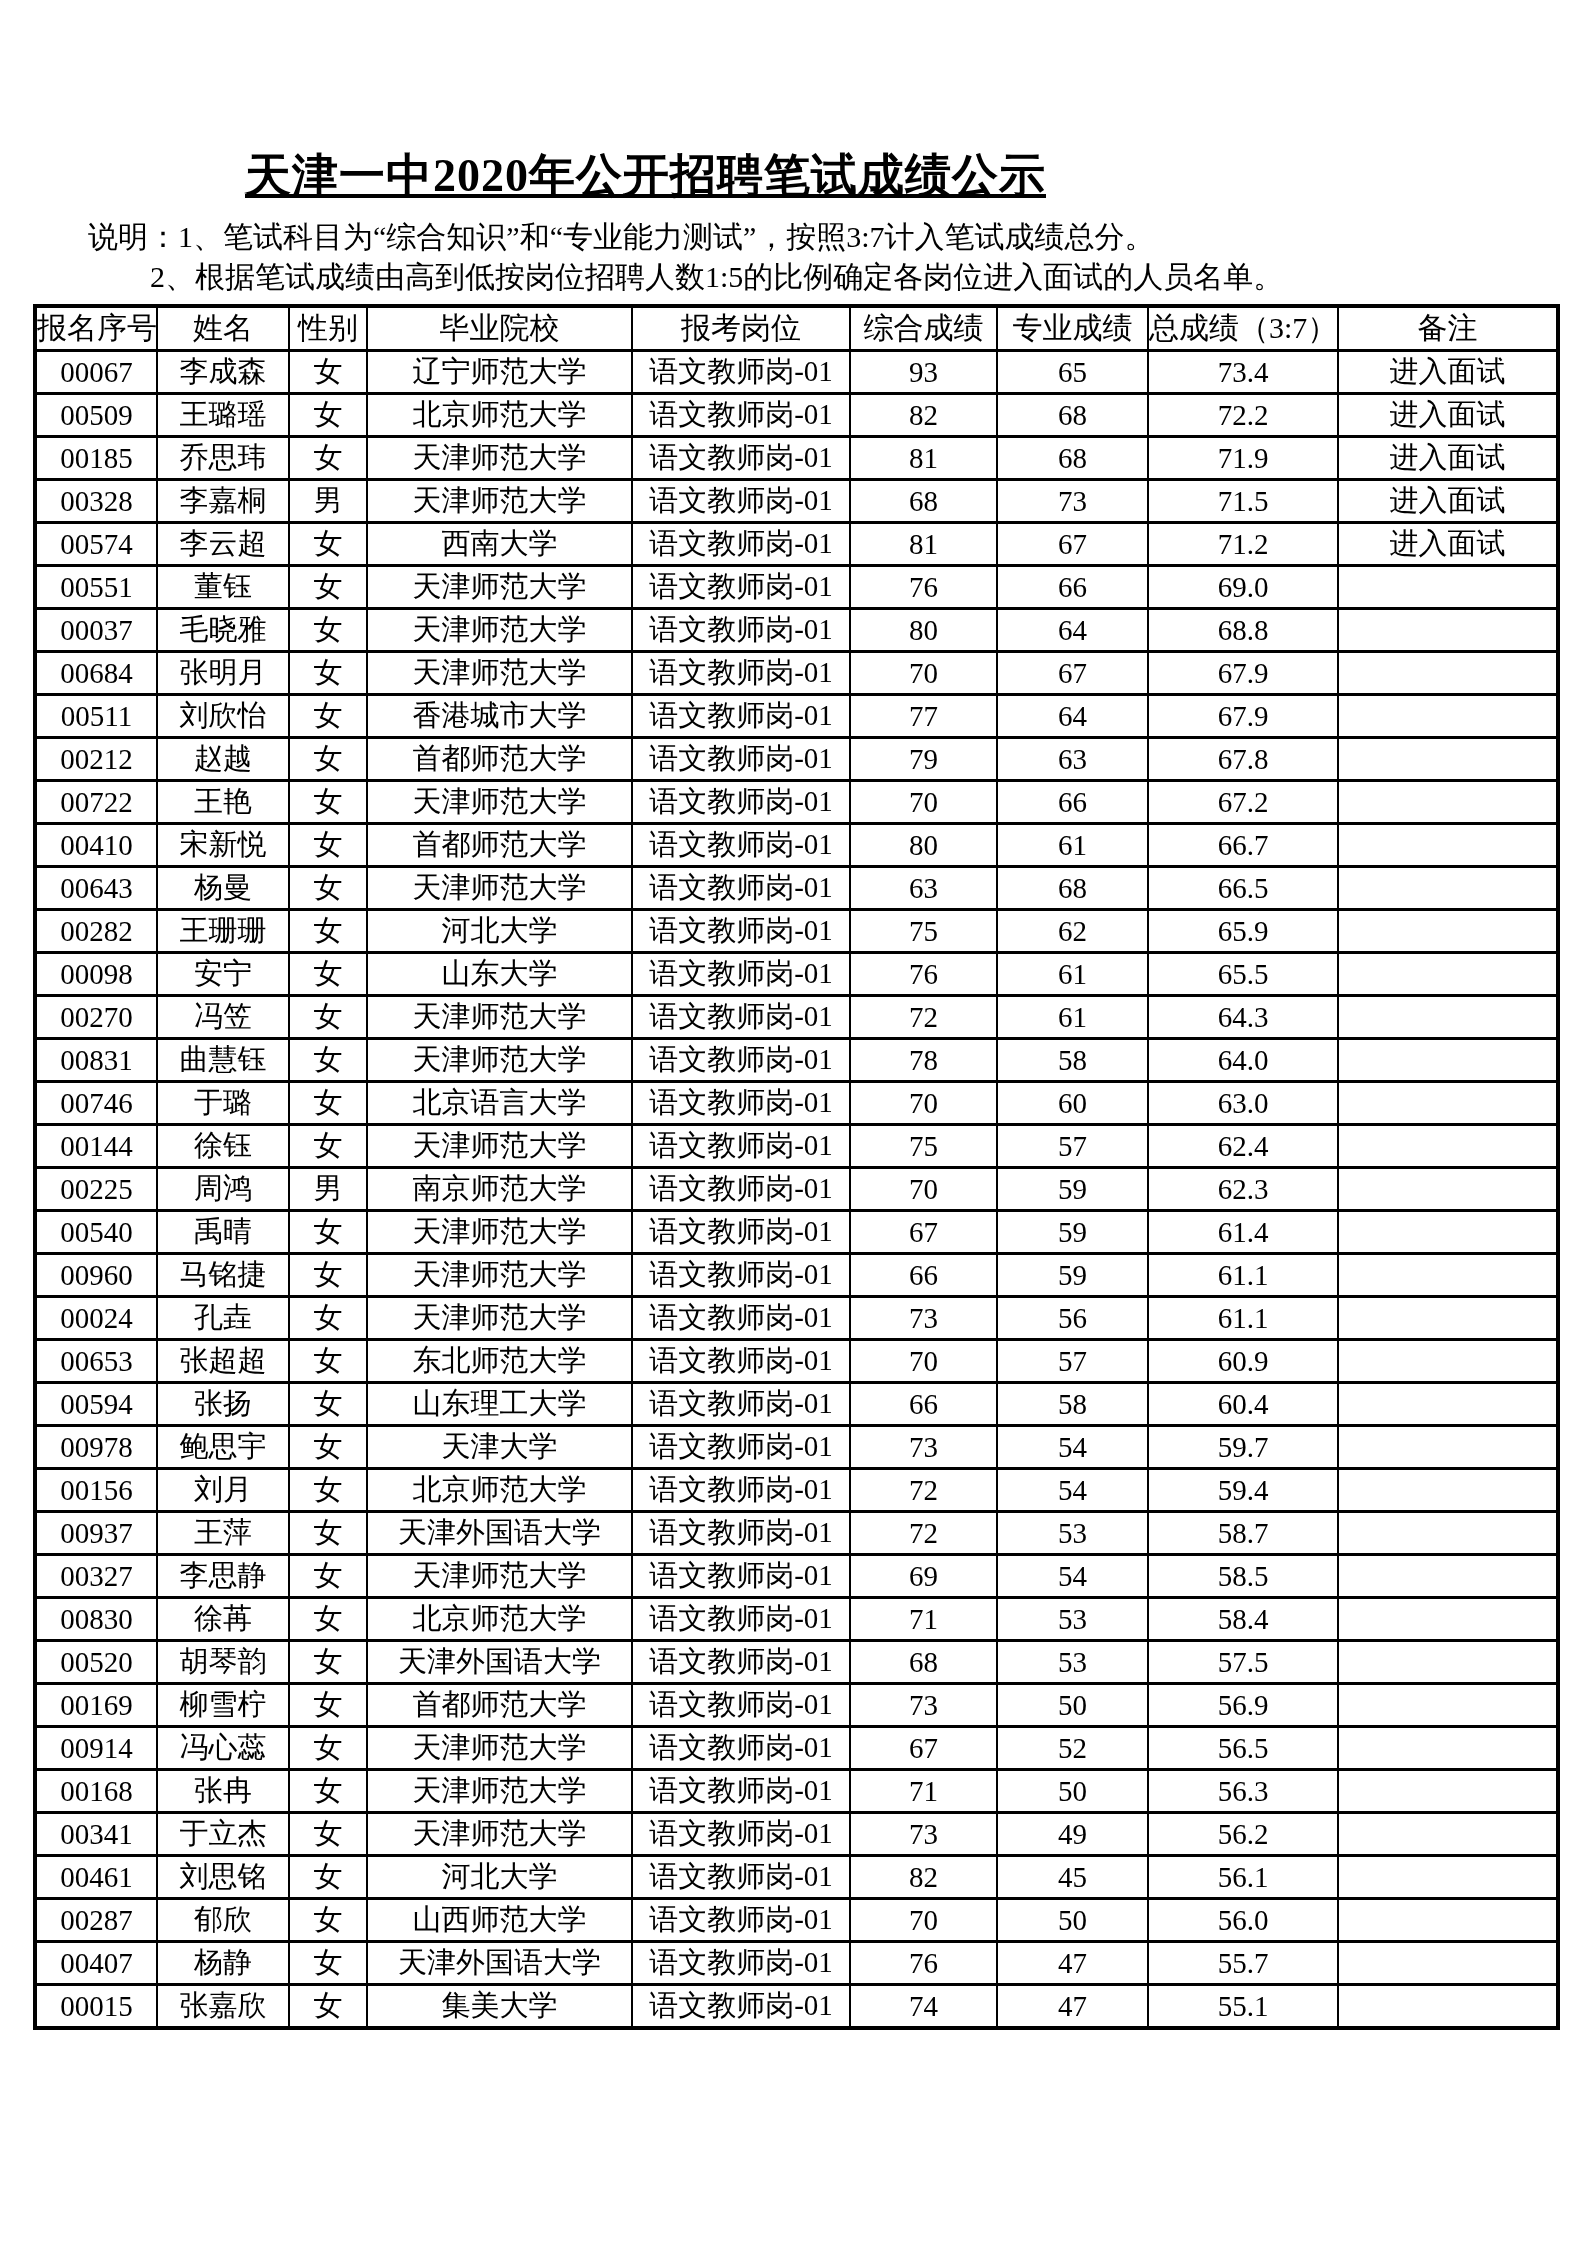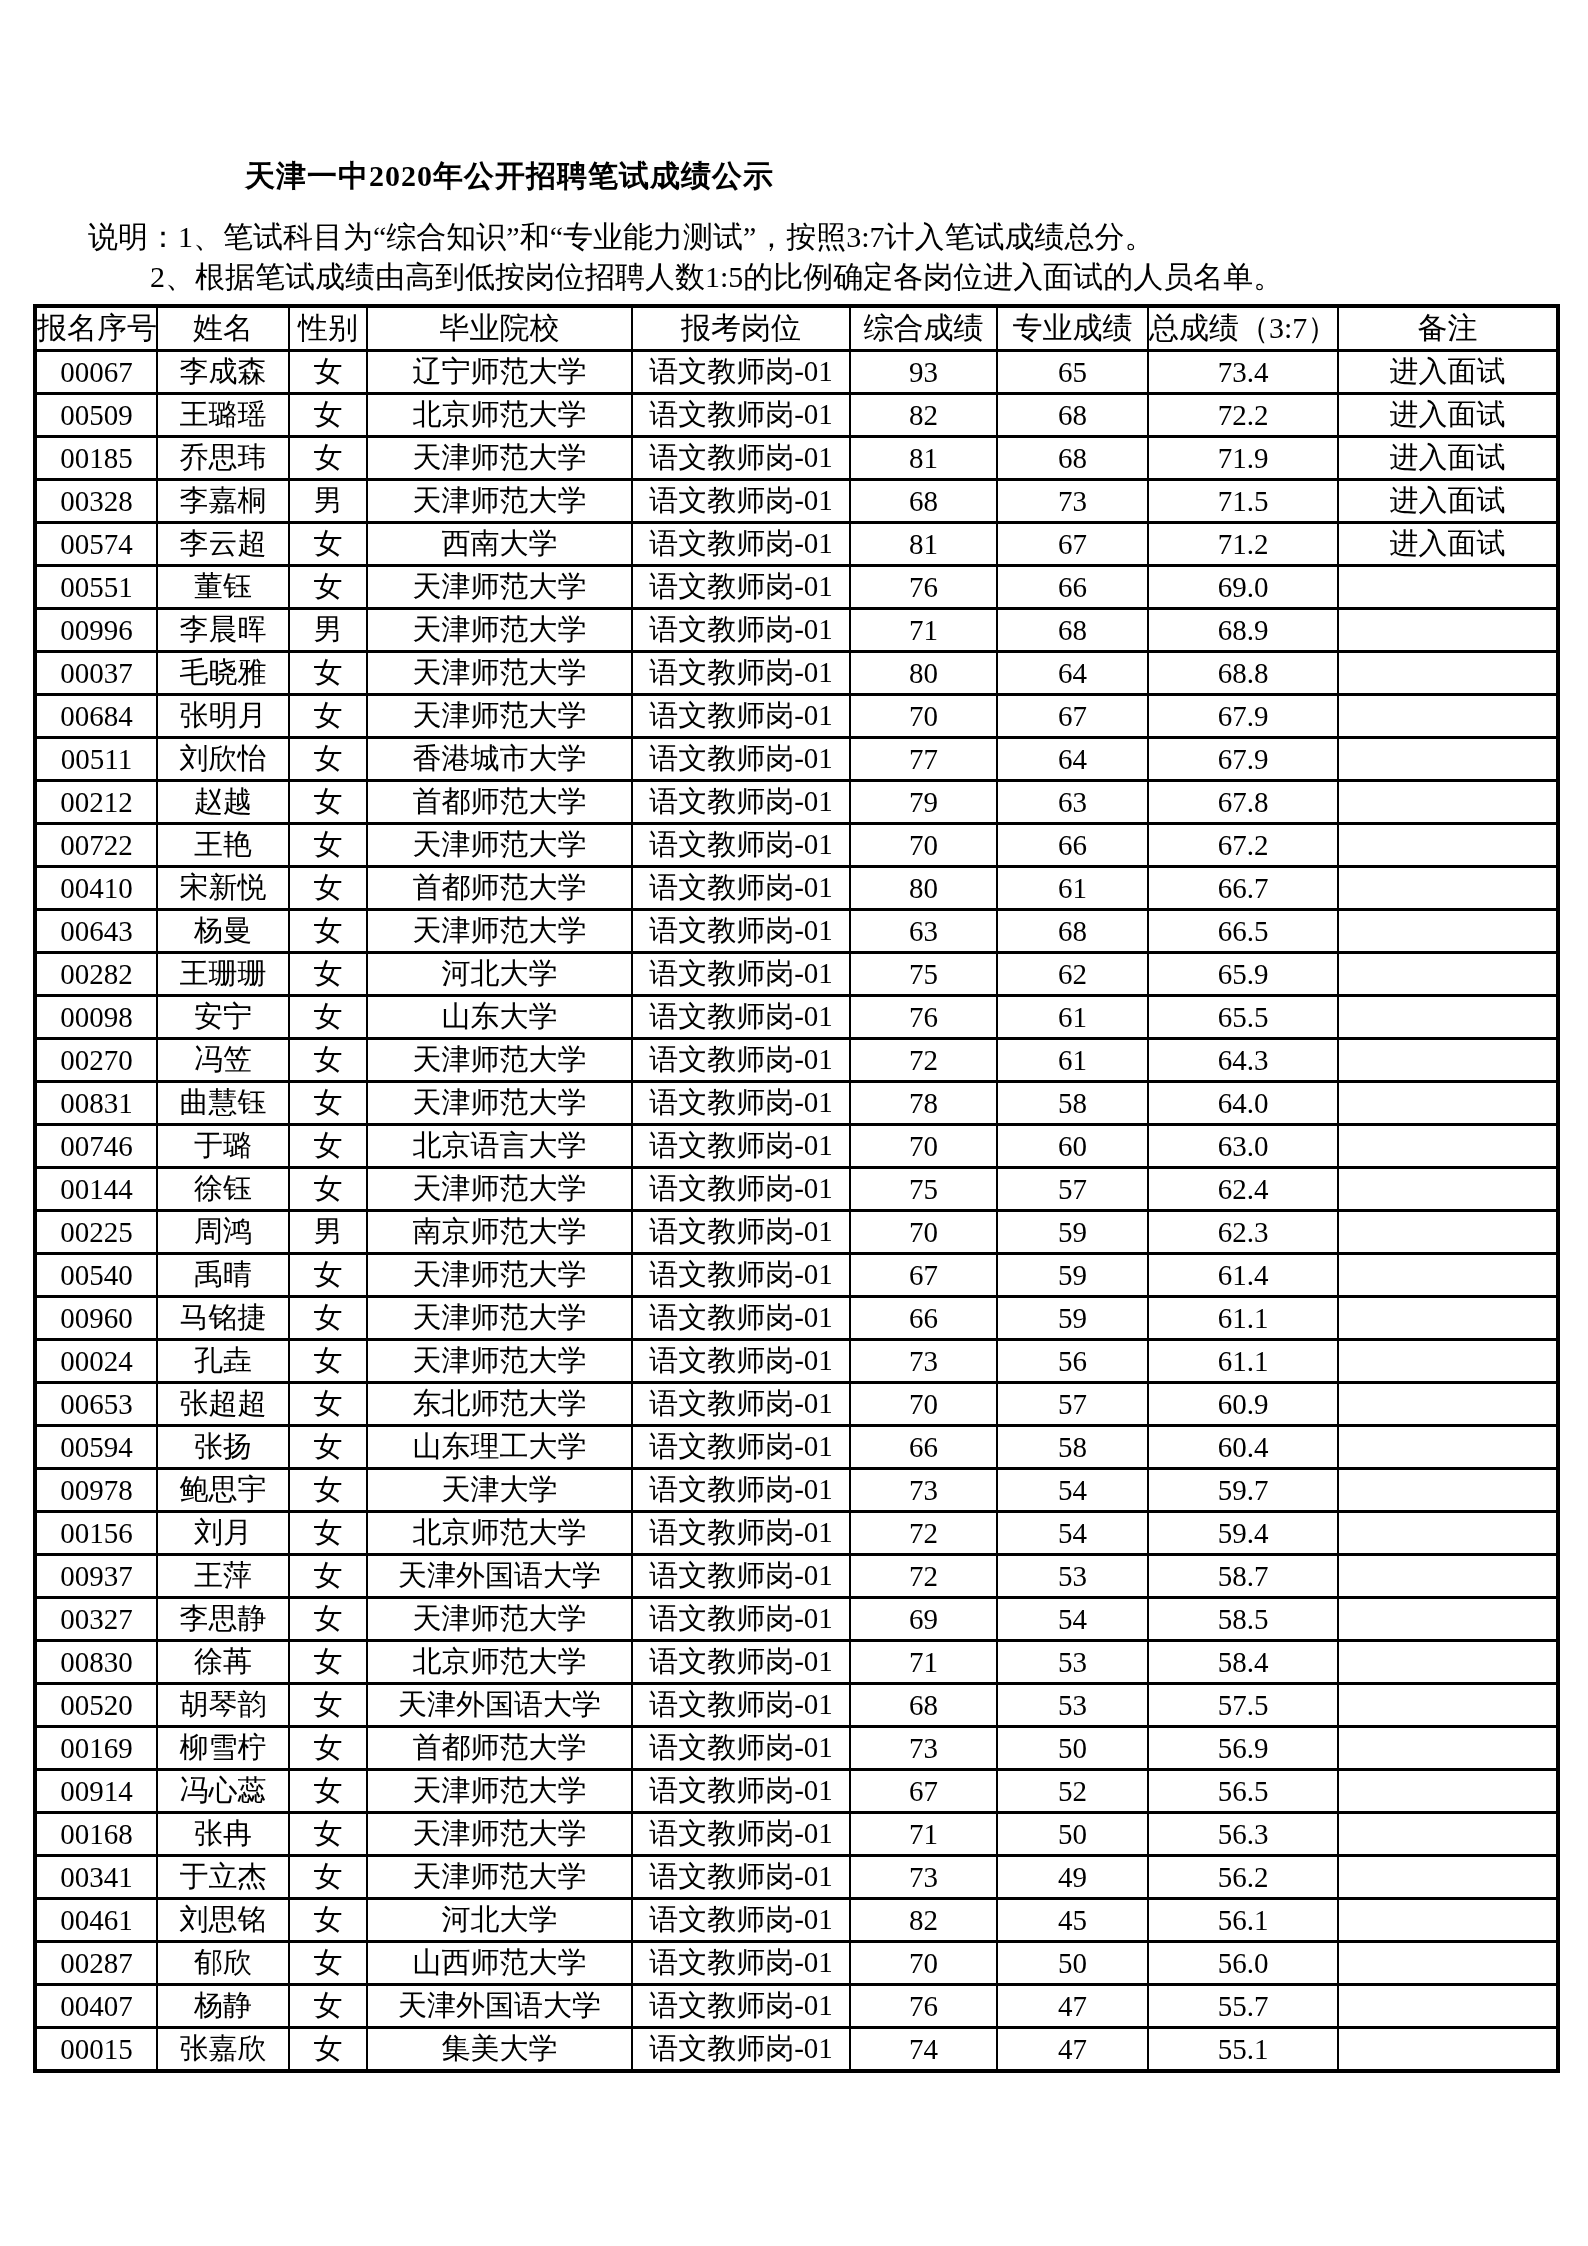--- a/index.html
+++ b/index.html
@@ -6,25 +6,26 @@
   html, body {
     width: 1588px;
     background: #ffffff;
     color: #000000;
     font-family: "Liberation Serif", "DejaVu Serif", serif;
   }
   body { height: 2246px; overflow: hidden; position: relative; }
 
   .doc-title {
     margin: 148px 0 0 245px;
-    font-size: 30px;
+    font-size: 46px;
     font-weight: bold;
     line-height: 56px;
     letter-spacing: 1px;
     white-space: nowrap;
+    text-decoration: underline;
   }
 
   .notes { margin-top: 13px; font-size: 30px; line-height: 40px; }
   .note-line-1 { margin-left: 88px; }
   .note-line-2 { margin-left: 150px; }
 
   table.score-table {
     margin: 7px 0 0 33px;
     border-collapse: collapse;
     table-layout: fixed;
@@ -147,31 +148,20 @@
     <td>董钰</td>
     <td>女</td>
     <td>天津师范大学</td>
     <td>语文教师岗-01</td>
     <td>76</td>
     <td>66</td>
     <td>69.0</td>
     <td></td>
   </tr>
       <tr>
-    <td>00996</td>
-    <td>李晨晖</td>
-    <td>男</td>
-    <td>天津师范大学</td>
-    <td>语文教师岗-01</td>
-    <td>71</td>
-    <td>68</td>
-    <td>68.9</td>
-    <td></td>
-  </tr>
-      <tr>
     <td>00037</td>
     <td>毛晓雅</td>
     <td>女</td>
     <td>天津师范大学</td>
     <td>语文教师岗-01</td>
     <td>80</td>
     <td>64</td>
     <td>68.8</td>
     <td></td>
   </tr>

